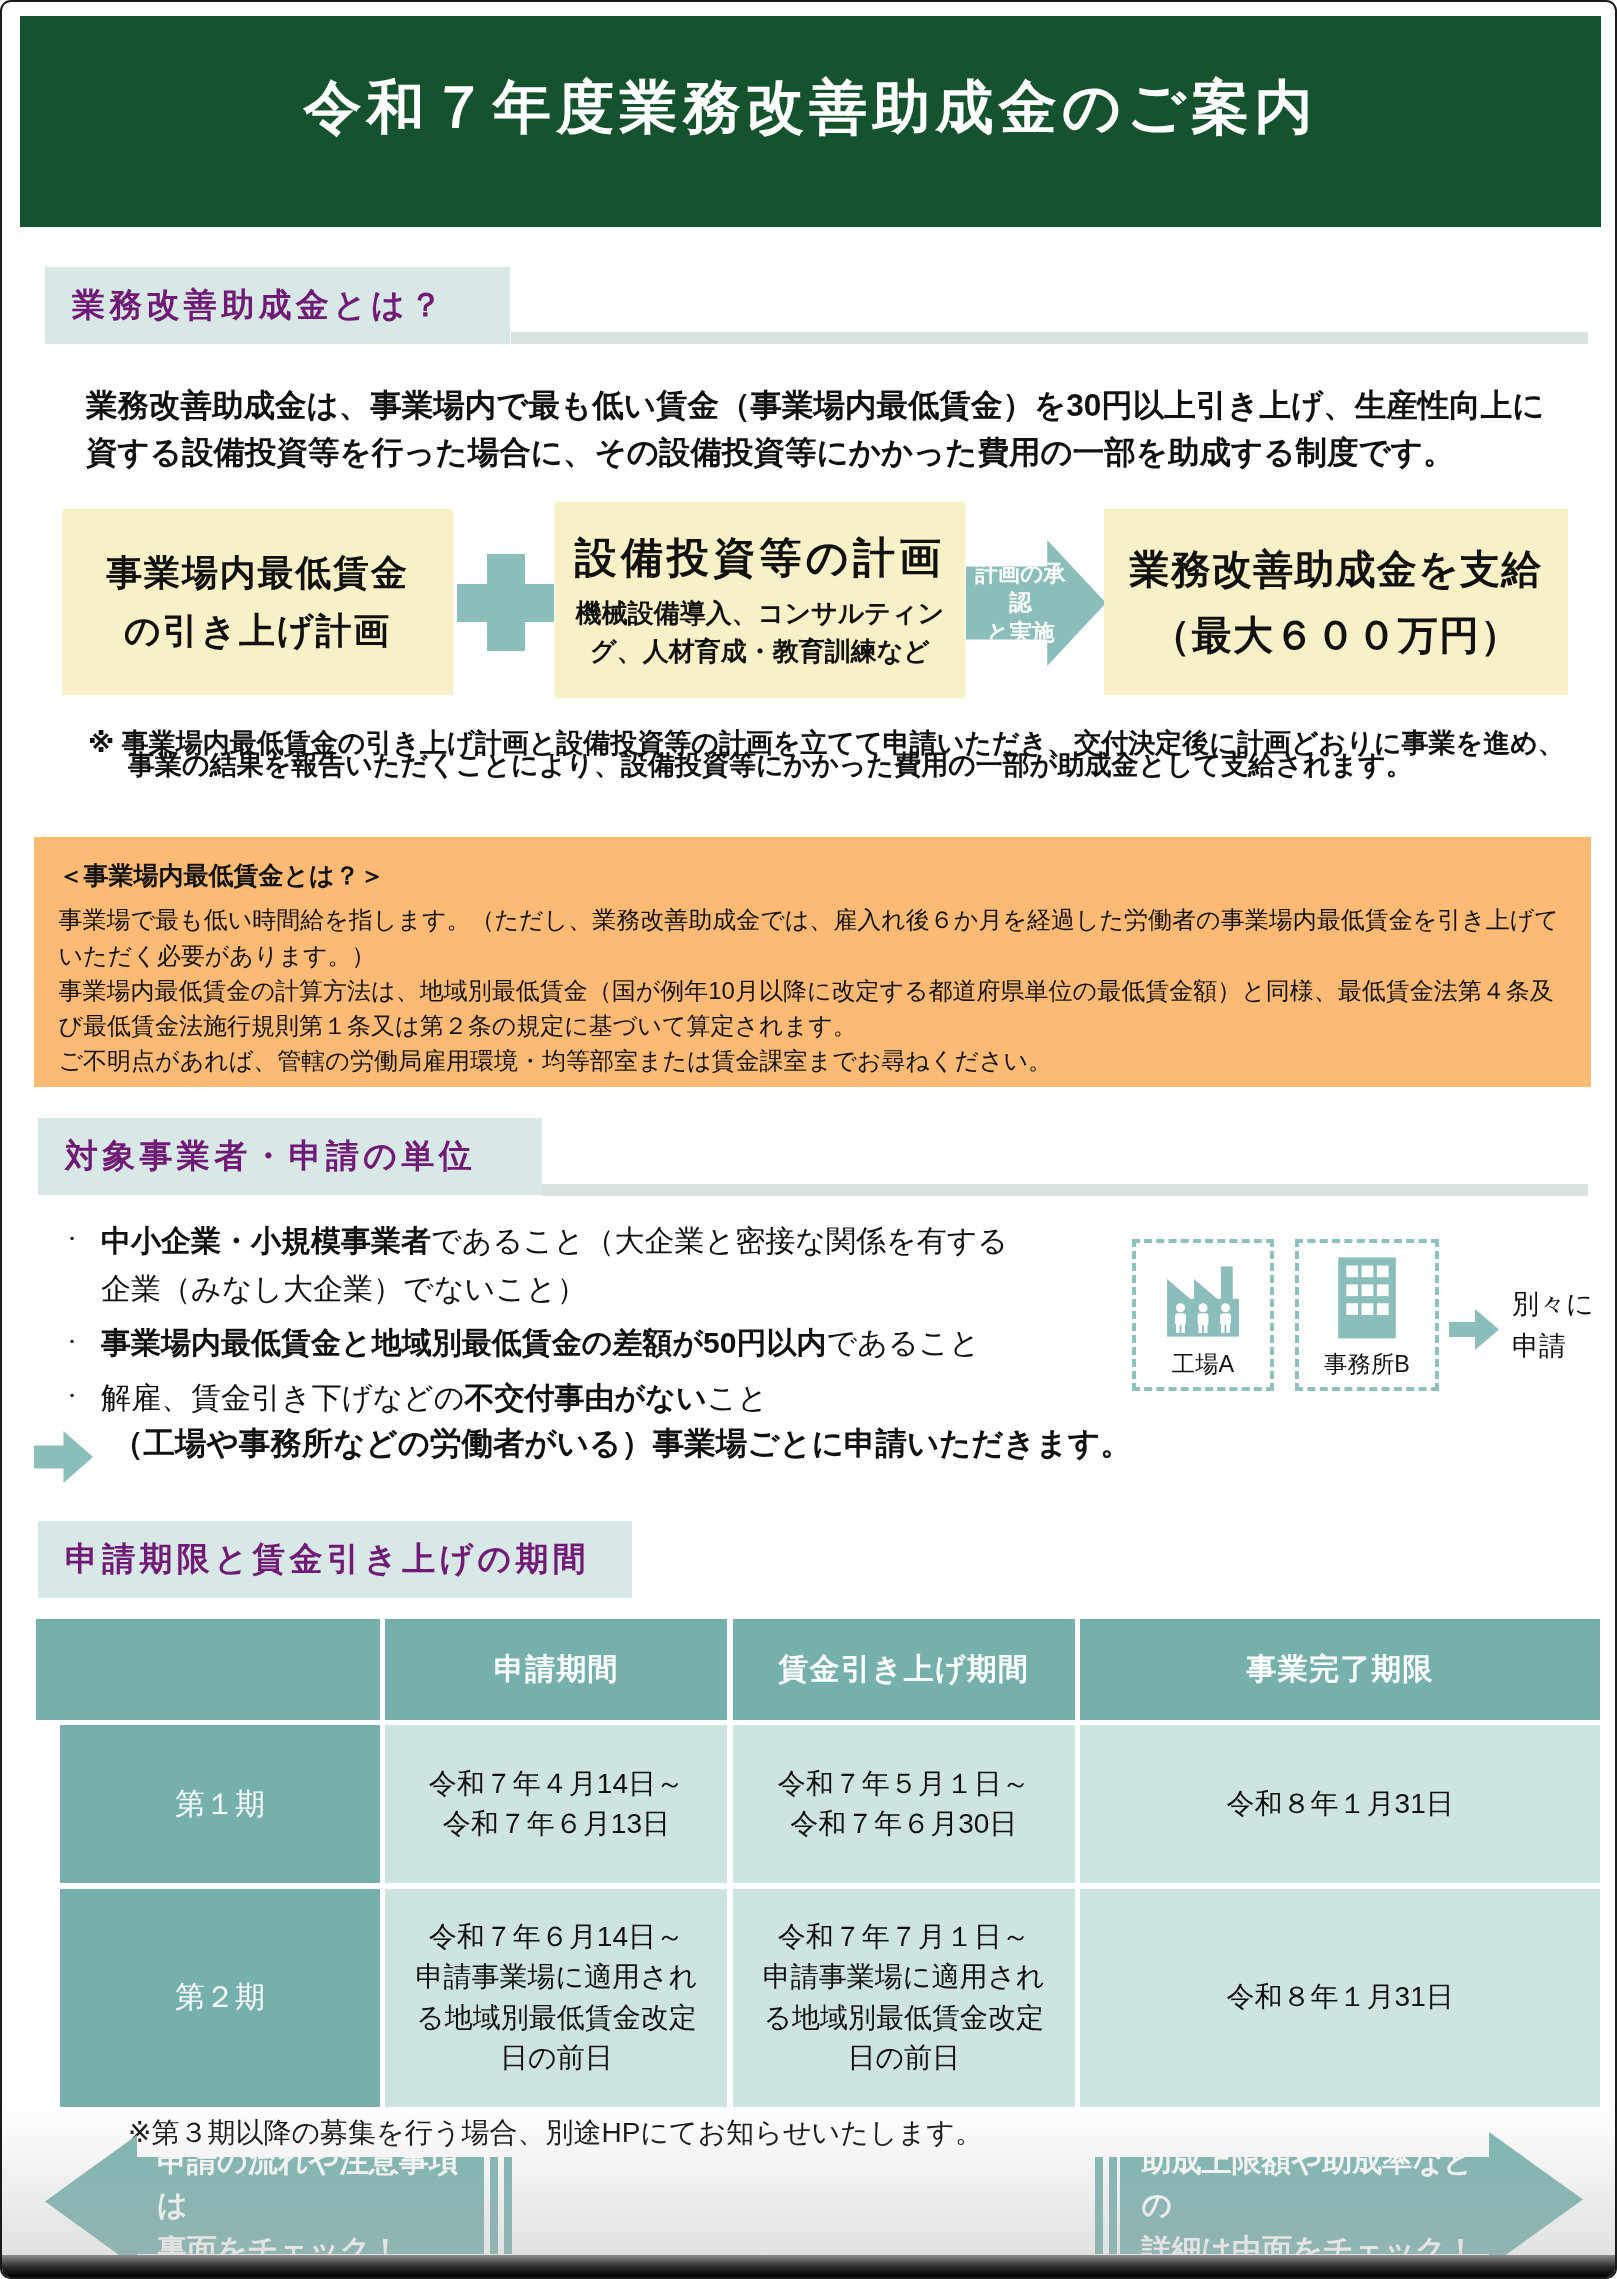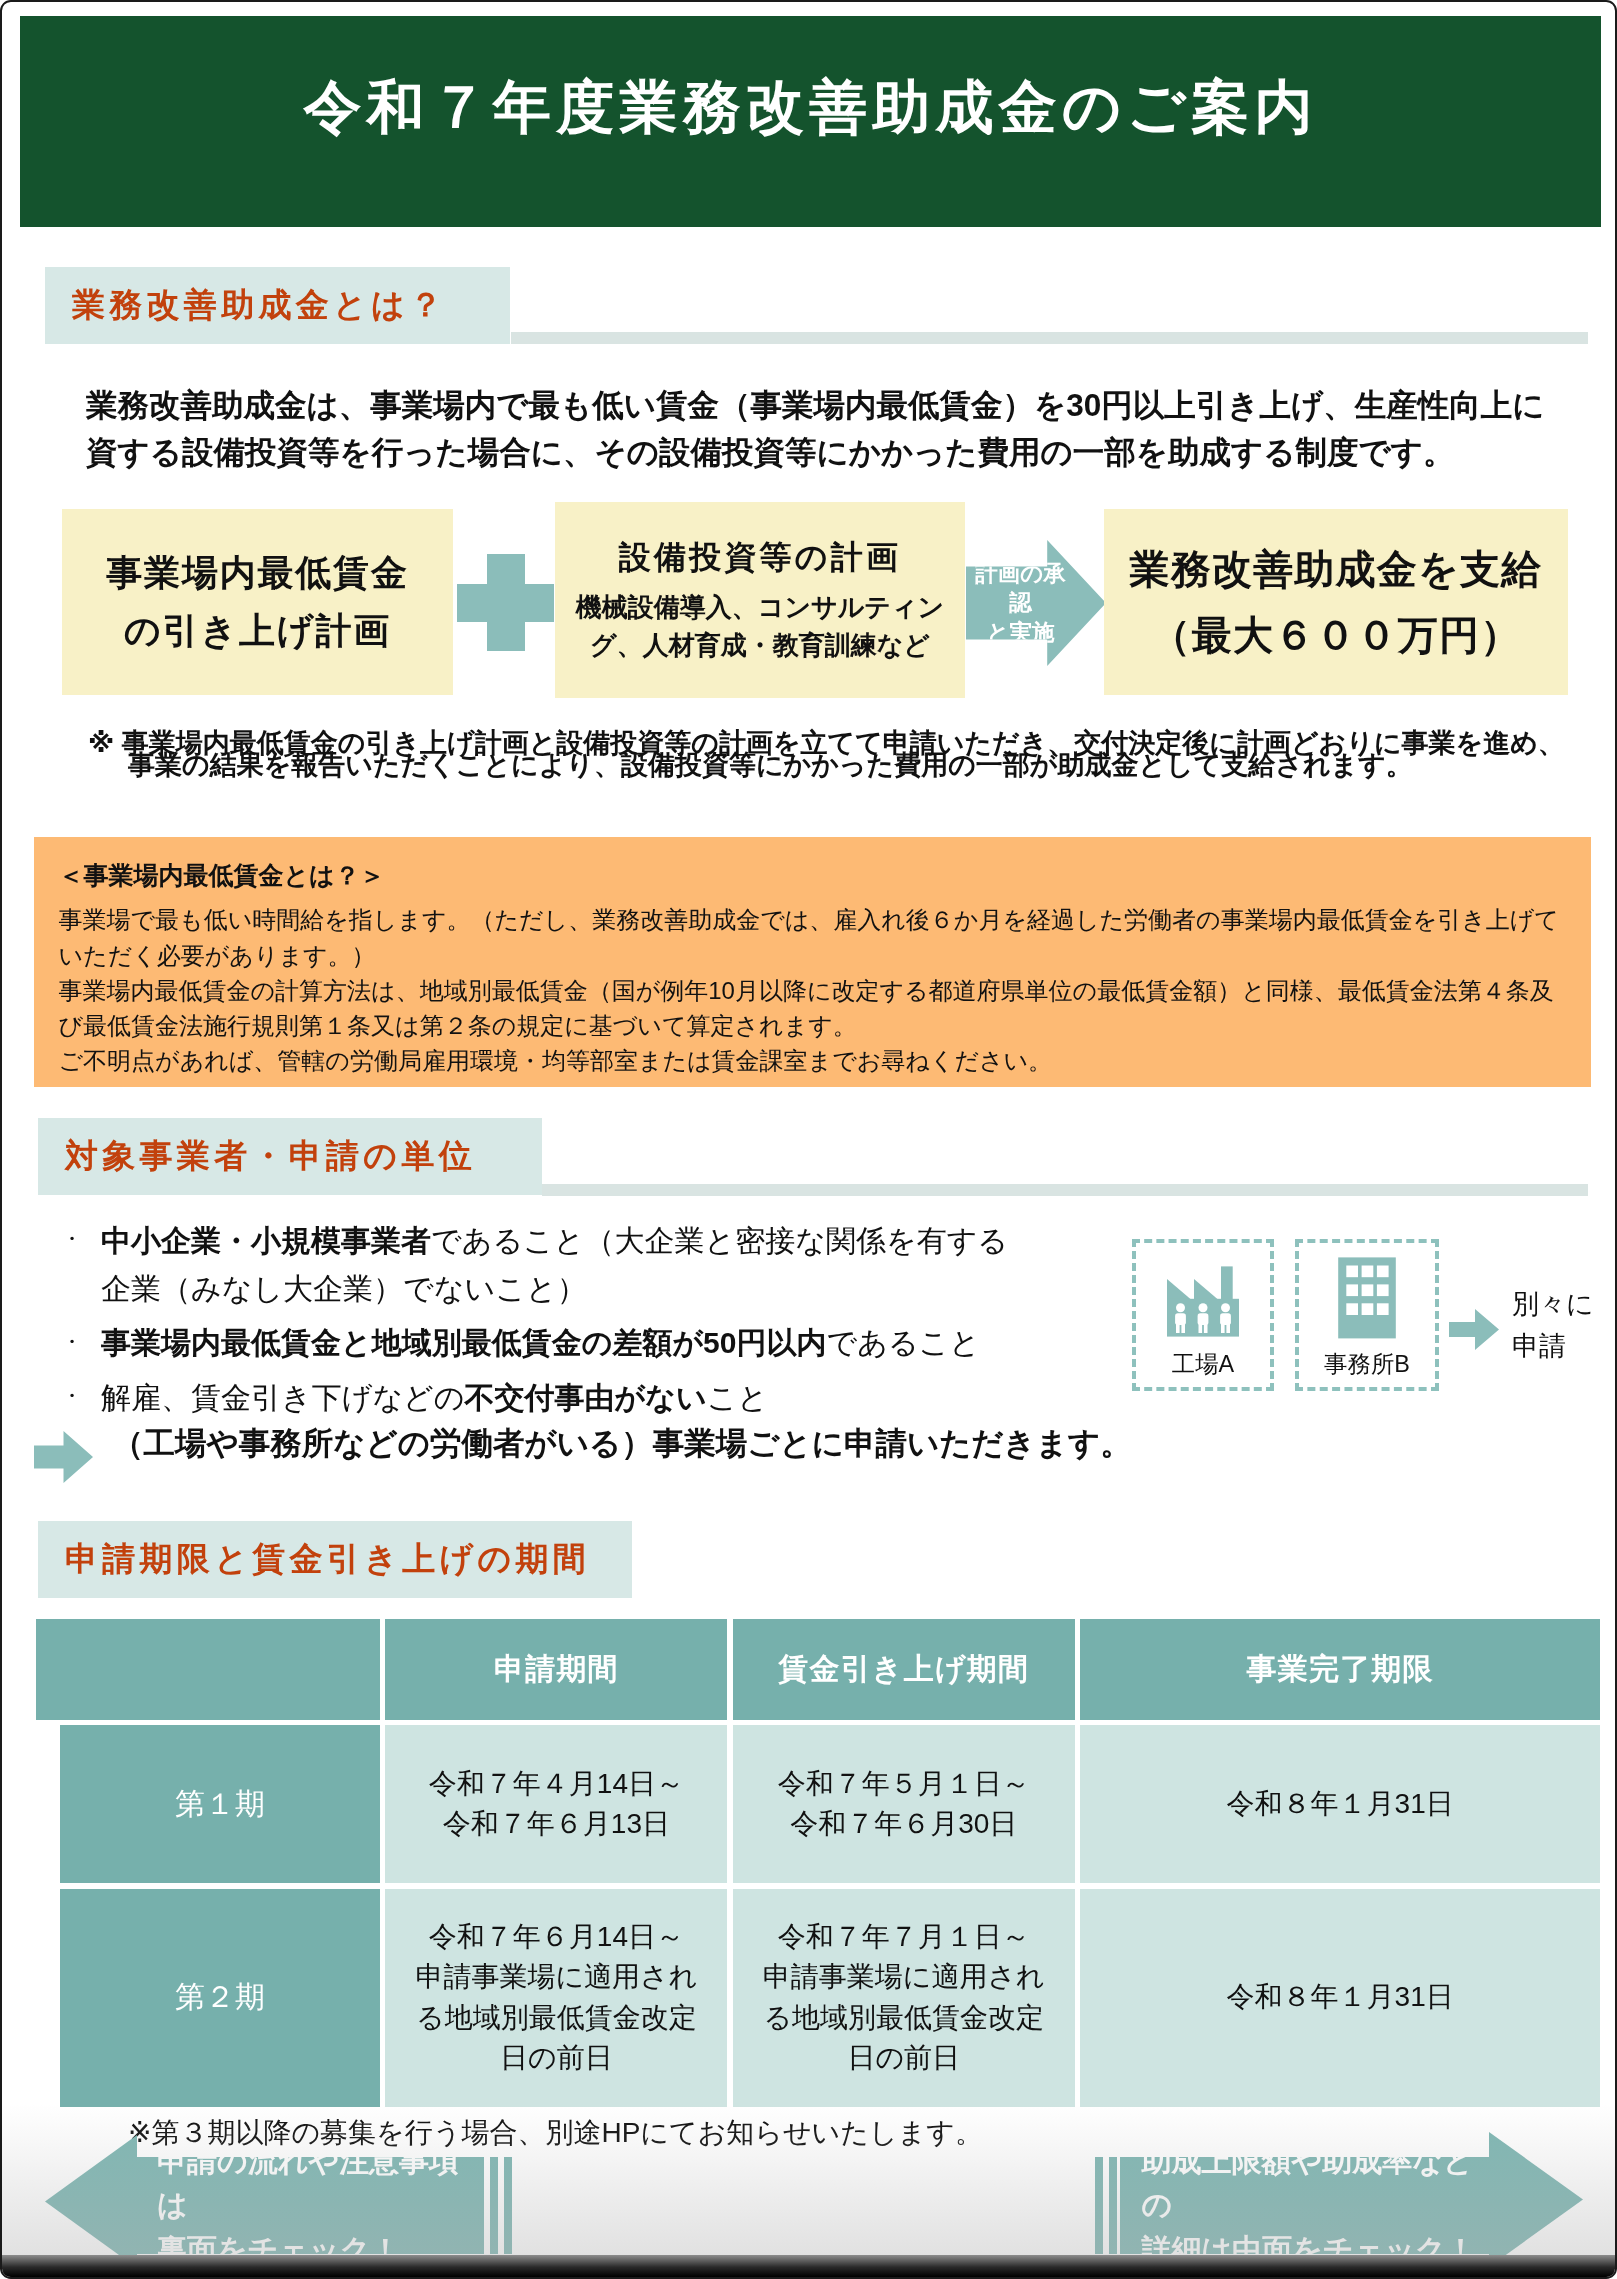--- a/index.html
+++ b/index.html
@@ -6,36 +6,36 @@
   *{box-sizing:border-box;}
   body{font-family:"Liberation Sans","DejaVu Sans",sans-serif;color:#111;}
   #page{position:relative;width:1617px;height:2279px;background:#fff;border:2.7px solid #1a1a1a;border-radius:10.8px;overflow:hidden;margin:0 auto;}
   .pre{white-space:pre-line;}
 
   
   #hero{position:absolute;left:18px;top:14.4px;width:1581px;height:211px;background:#14532d;display:flex;align-items:center;justify-content:center;}
   #hero h1{margin:0;padding-bottom:27px;font-size:58px;font-weight:800;color:#fff;letter-spacing:0.09em;}
 
   
-  .sec-head{position:absolute;background:#d7e8e6;height:77px;display:flex;align-items:center;padding-left:27px;font-weight:800;font-size:33px;letter-spacing:0.13em;color:#c2410c;}
+  .sec-head{position:absolute;background:#d7e8e6;height:77px;display:flex;align-items:center;padding-left:27px;font-weight:800;font-size:33px;letter-spacing:0.13em;color:#701a75;}
   #sh1{left:43px;top:265px;width:465px;}
   #sh2{left:36px;top:1116px;width:504px;}
   #sh3{left:36px;top:1519px;width:594px;}
   .head-line{position:absolute;height:11.7px;background:#d9e4e2;}
   #hl1{left:509px;top:330px;width:1077px;}
   #hl2{left:540px;top:1182px;width:1046px;}
 
   
   #intro{position:absolute;left:84px;top:380px;width:1482px;font-size:31.5px;line-height:1.5;font-weight:600;margin:0;}
 
   
   .ybox{position:absolute;background:#f8f1c7;display:flex;flex-direction:column;align-items:center;justify-content:center;text-align:center;}
   #flowbox1{left:60px;top:507px;width:391px;height:186px;font-size:36px;font-weight:800;line-height:1.6;letter-spacing:0.05em;}
   #flowbox2{left:553px;top:500px;width:410px;height:196px;}
-  #flowbox2 .b2t{font-size:32px;font-weight:800;letter-spacing:0.1em;}
+  #flowbox2 .b2t{font-size:42px;font-weight:800;letter-spacing:0.1em;}
   #flowbox2 .b2s{font-size:26px;font-weight:800;line-height:1.45;margin-top:9px;width:387px;}
   #flowbox3{left:1102px;top:507px;width:464px;height:186px;font-size:40px;font-weight:800;line-height:1.65;letter-spacing:0.03em;}
   #plus{position:absolute;left:455px;top:552px;width:97px;height:97px;}
   #plus .vb{position:absolute;left:30px;top:0;width:38px;height:97px;background:#8bbdba;}
   #plus .hb{position:absolute;left:0;top:30px;width:97px;height:38px;background:#8bbdba;}
   #flowarrow{position:absolute;left:964px;top:538px;width:140px;height:126px;background:#8bbdba;clip-path:polygon(0 21%,58% 21%,58% 0,100% 50%,58% 100%,58% 79%,0 79%);}
   #flowarrow span{position:absolute;left:0;top:0;width:78%;height:100%;display:flex;align-items:center;justify-content:center;color:#fff;font-size:22.5px;font-weight:700;line-height:1.3;text-align:center;}
 
   
   .note{position:absolute;left:86px;width:1485px;font-size:27px;font-weight:600;line-height:1.45;}

